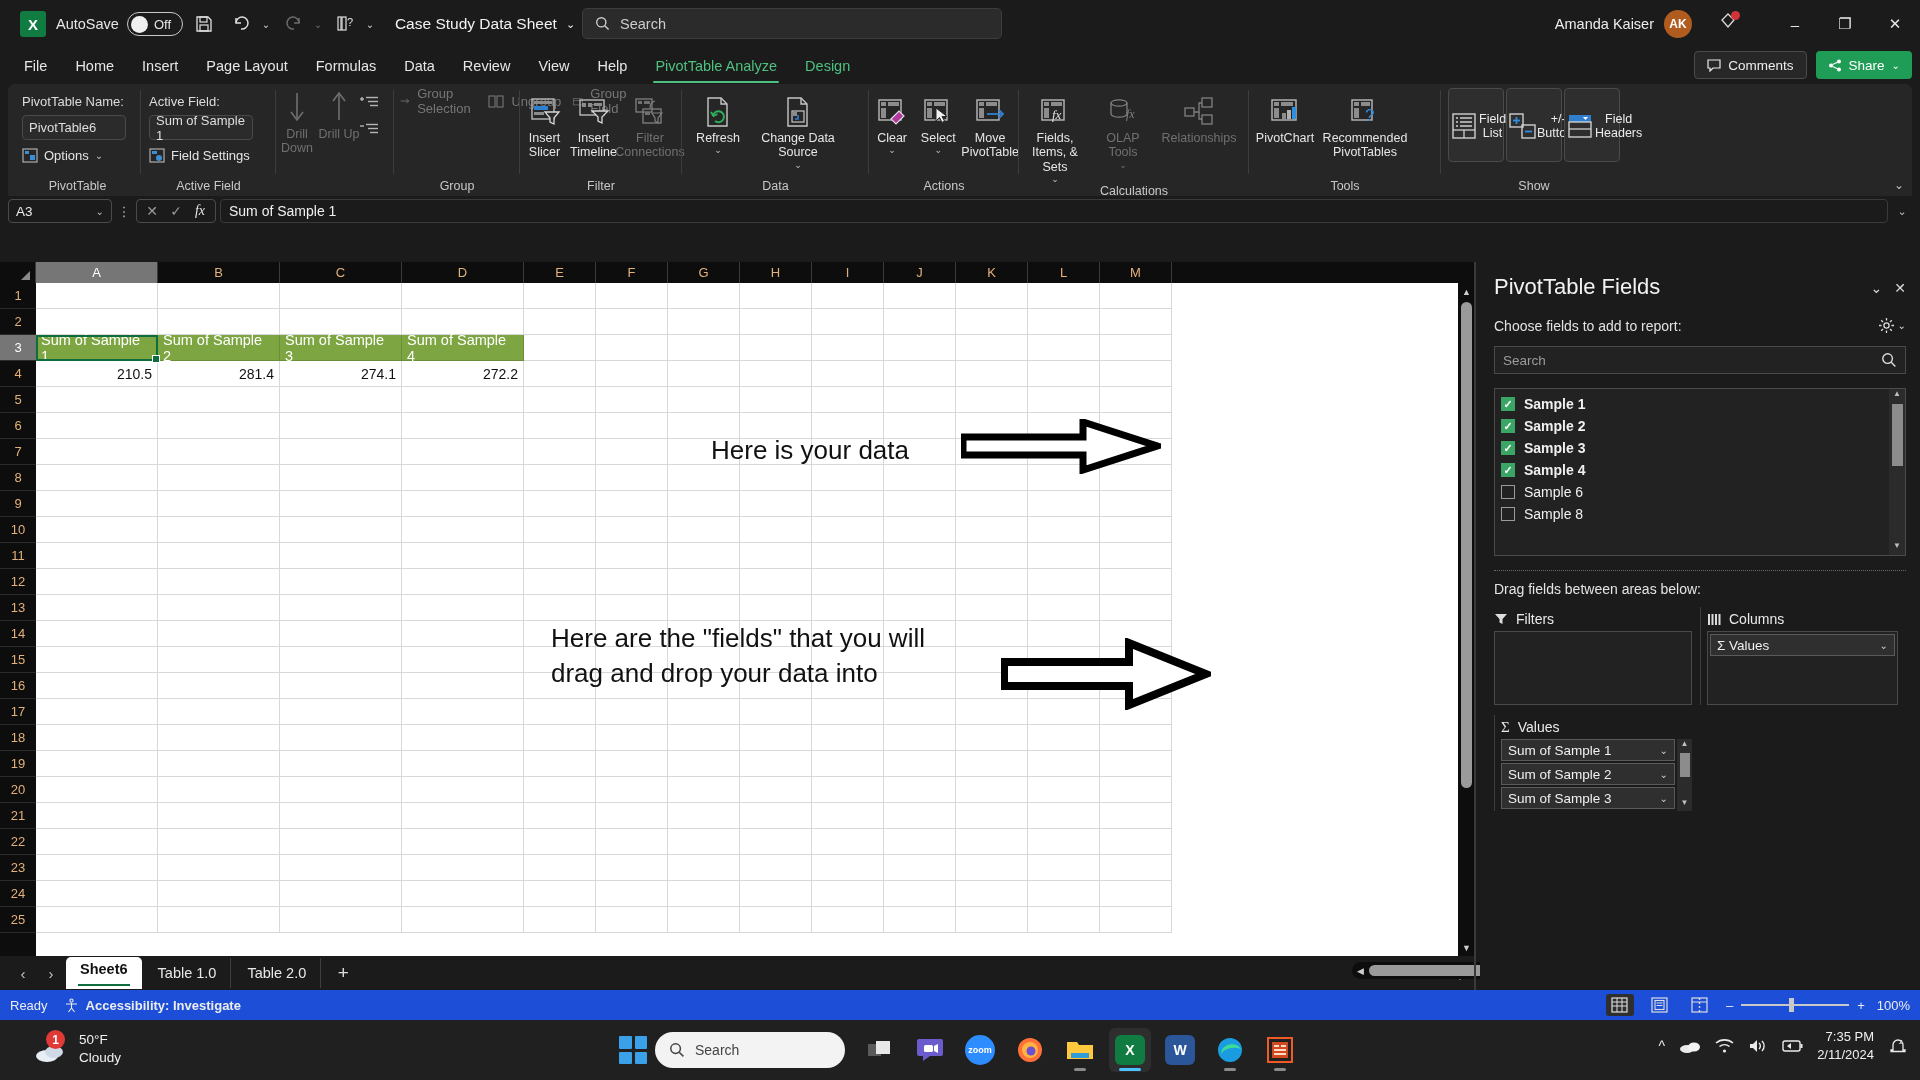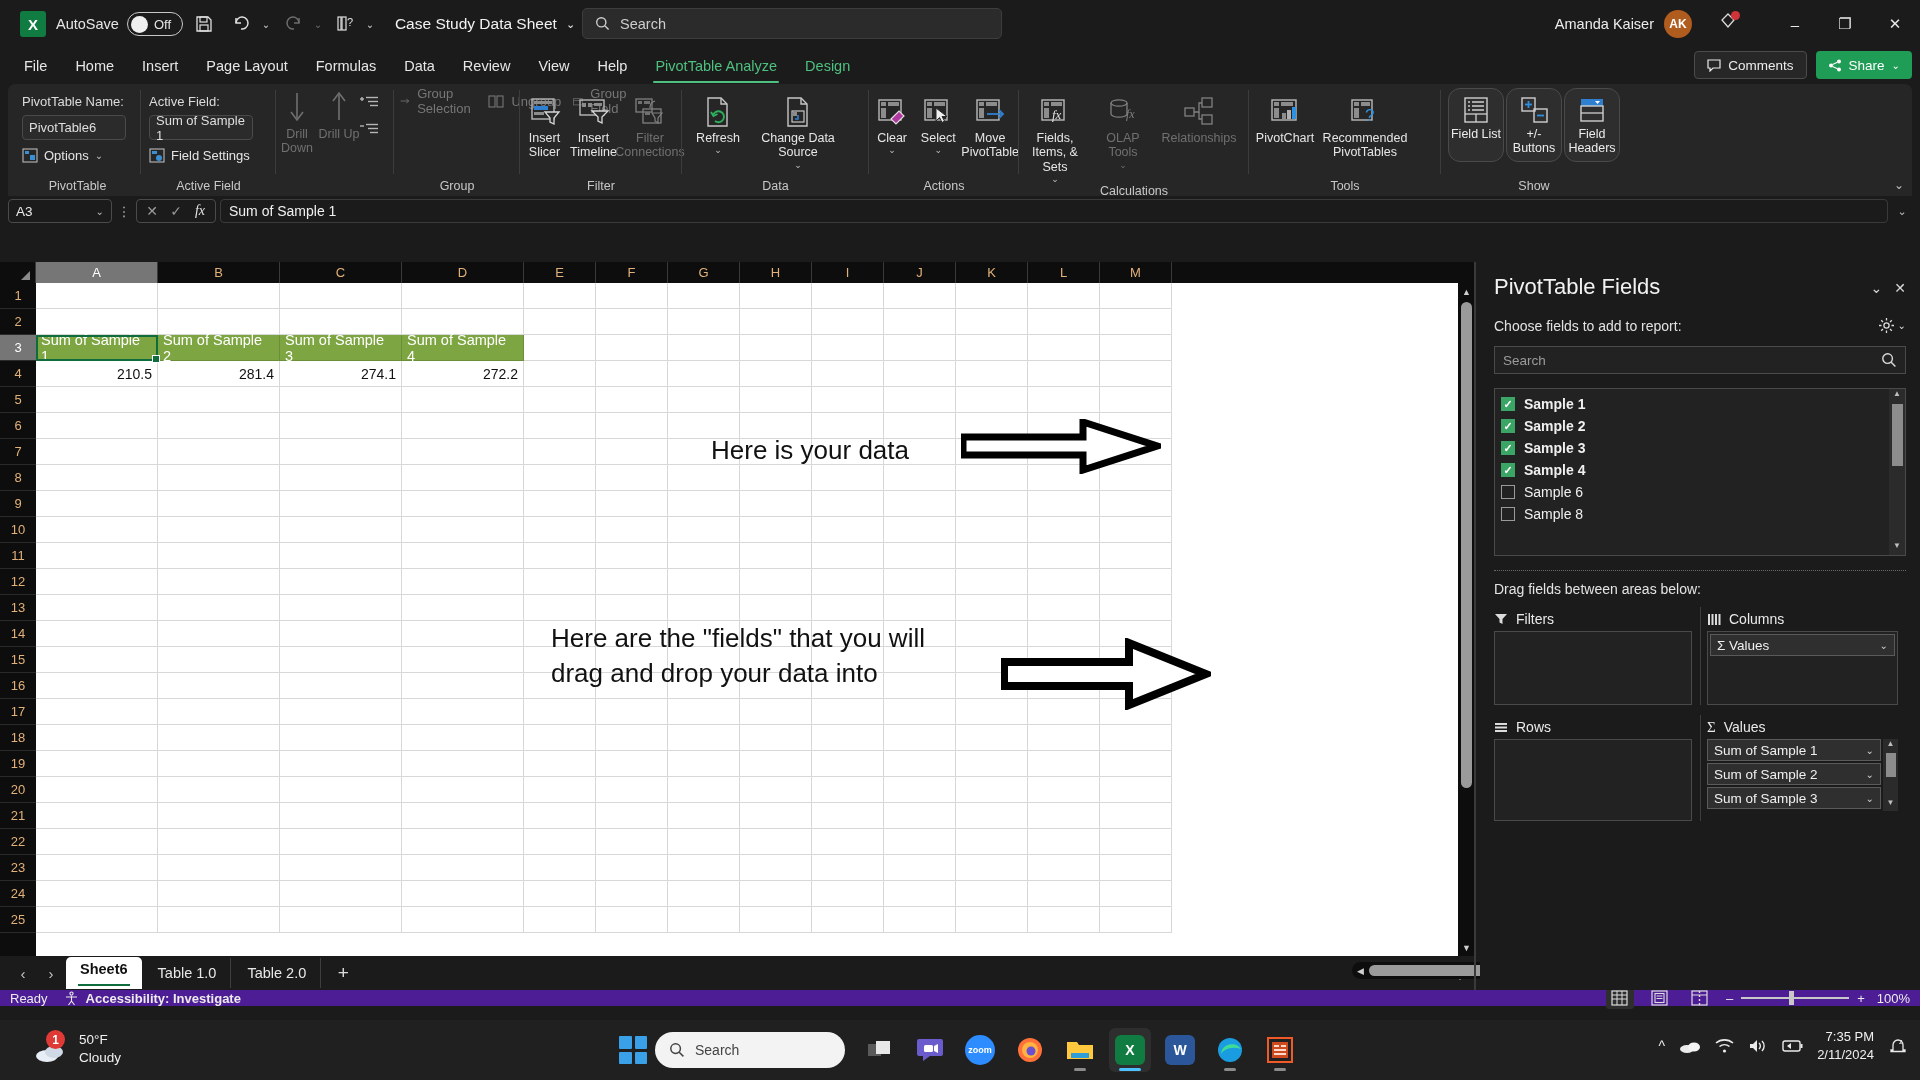--- a/index.html
+++ b/index.html
@@ -130,22 +130,22 @@
   .bigbtn.w86 { width: 88px; }
   .bigbtn.w64 { width: 64px; }
   .bigbtn .ic { height: 38px; display: flex; align-items: center; justify-content: center; }
   .bigbtn.disabled { color: #707070; }
   .smallbtn {
     display: flex; align-items: center; gap: 7px; font-size: 13px;
     color: #e2e2e2; height: 26px; padding: 0 6px;
   }
   .smallbtn.disabled { color: #767676; }
   .showbtn {
-    width: 56px; border: 1px solid #4a4a4a; border-radius: 12px; background: #2e2e2e;
-    display: flex; flex-direction: column; align-items: center; padding: 4px 0 2px 0;
+    width: 56px; border: 1px solid #4a4a4a; border-radius: 4px; background: #2e2e2e;
+    display: flex; align-items: center; padding: 4px 0 2px 0;
     font-size: 12.5px; color: #ececec; line-height: 1.15; text-align: center;
     height: 74px; margin: 0 1px;
   }
   .ribbon-collapse { position: absolute; right: 8px; bottom: 4px; color: #bdbdbd; font-size: 12px; }
 
   
   .formulabar {
     height: 30px; display: flex; align-items: center; background: #1b1b1b;
     padding: 0 8px; gap: 4px;
   }
@@ -242,22 +242,22 @@
   .addsheet { width: 40px; text-align: center; color: #dcdcdc; font-size: 19px; }
   .hscroll {
     position: absolute; right: 8px; top: 962px; width: 560px; height: 17px;
     background: #0d0d0d; border-radius: 9px; display: flex; align-items: center;
   }
   .hscroll .arr { width: 17px; text-align: center; color: #cfcfcf; font-size: 9px; }
   .hscroll .thumb { height: 11px; background: #9a9a9a; border-radius: 6px; }
 
   
   .statusbar {
-    position: absolute; left: 0; top: 990px; width: 1920px; height: 16px;
-    background: #4c1d95; display: flex; align-items: center; padding: 0 10px;
+    position: absolute; left: 0; top: 990px; width: 1920px; height: 30px;
+    background: #1d4ed8; display: flex; align-items: center; padding: 0 10px;
     font-size: 13px; color: #ececec; gap: 16px;
   }
   .sb-right { position: absolute; right: 10px; display: flex; align-items: center; gap: 12px; }
   .viewbtn { width: 28px; height: 22px; display: flex; align-items: center; justify-content: center; color: #dedede; }
   .viewbtn.on { background: #2e2e2e; border-radius: 3px; }
   .zoomslider { display: flex; align-items: center; gap: 8px; }
   .zoomslider .track { width: 108px; height: 2px; background: #c8c8c8; position: relative; }
   .zoomslider .knob2 { position: absolute; left: 48px; top: -6px; width: 5px; height: 14px; background: #c8c8c8; }
 
   
@@ -1438,33 +1438,20 @@
               </svg>
           </span>
           <span>Columns</span>
         </div>
         <div class="area-box">
           <div class="pill">
             <span>Σ Values</span>
             <span style="font-size:10px;color:#cfcfcf">⌄</span>
           </div>
         </div>
-      </div>
-      <div class="area" style="margin-top:10px">
-        <div class="area-head">
-          <span>
-            <svg width="14" height="13" viewBox="0 0 14 13">
-                <rect x="1" y="2" width="12" height="2" fill="#dcdcdc"></rect>
-                <rect x="1" y="5.5" width="12" height="2" fill="#dcdcdc"></rect>
-                <rect x="1" y="9" width="12" height="2" fill="#dcdcdc"></rect>
-              </svg>
-          </span>
-          <span>Rows</span>
-        </div>
-        <div class="area-box" style="height:82px"></div>
       </div>
       <div class="area right" style="margin-top:10px">
         <div class="area-head">
           <span style="font-size:15px;font-family:'Liberation Serif',serif">Σ</span>
           <span>Values</span>
         </div>
         <div class="vals-wrap">
           <div class="vals-col" id="valspills">
               <div class="pill">
                 <span>Sum of Sample 1</span>

